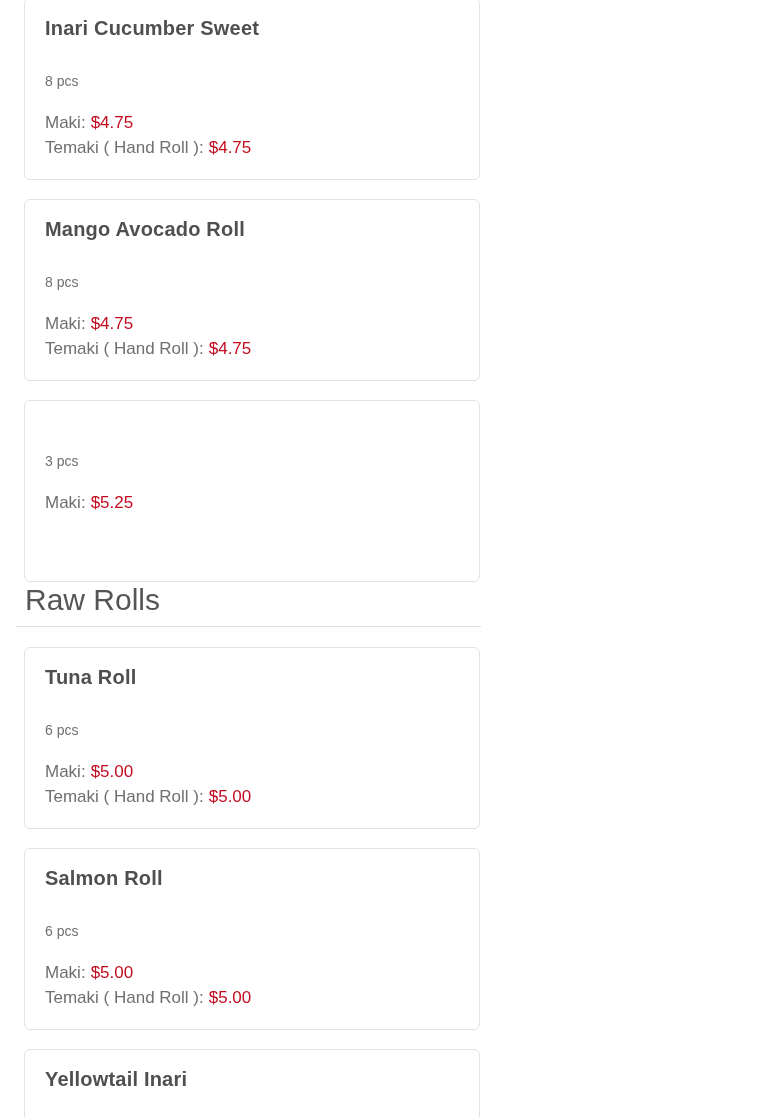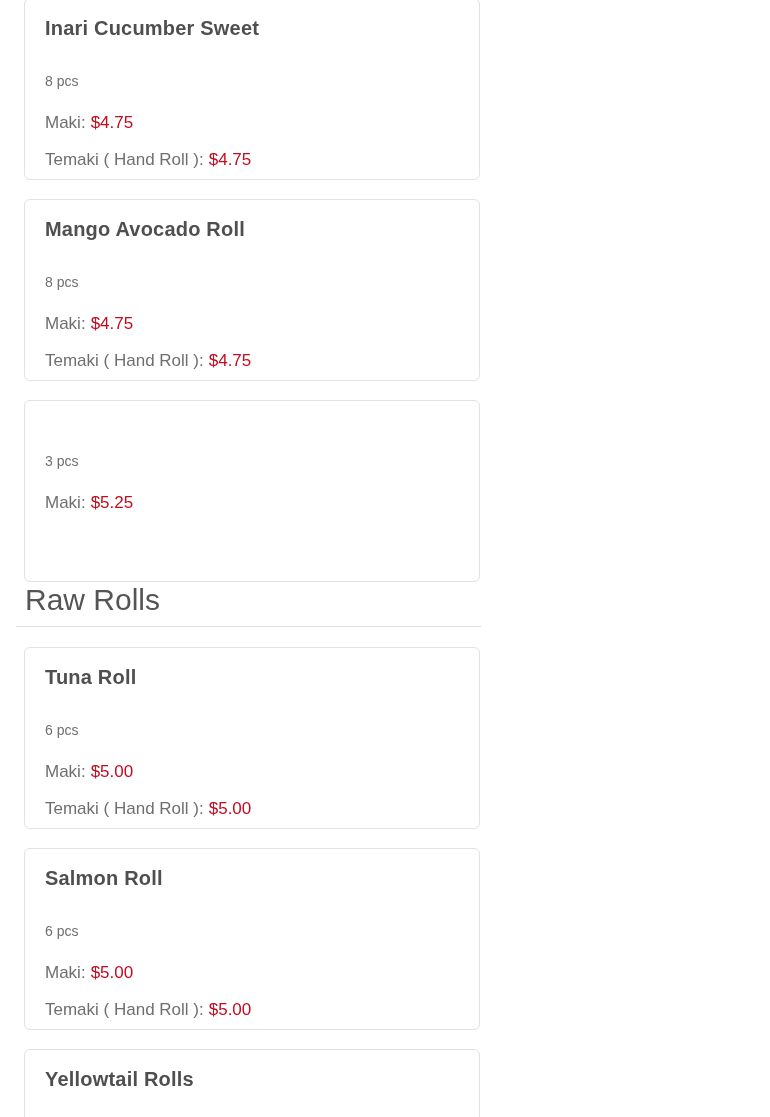--- a/index.html
+++ b/index.html
@@ -51,21 +51,21 @@
     line-height: 20px;
     color: #6f6f6f;
   }
   .price-line {
     margin-top: 22px;
     font-size: 17px;
     line-height: 20px;
     color: #6f6f6f;
   }
   .price-line + .price-line {
-    margin-top: 17px;
+    margin-top: 5px;
   }
   .price-value {
     font-weight: 400;
     color: #c30b1e;
     margin-left: 5px;
   }
   .section-header {
   }
   .section-heading {
     margin: 0 0 0 9px;
@@ -149,19 +149,19 @@
         <div class="item-pieces">6 pcs</div>
         <div class="price-line">
           <span>Maki:</span><span class="price-value">$5.00</span>
         </div>
         <div class="price-line">
           <span>Temaki ( Hand Roll ):</span><span class="price-value">$5.00</span>
         </div>
       </div>
 
       <div class="card">
-        <h3 class="item-name">Yellowtail Rolls</h3>
+        <h3 class="item-name">Yellowtail Inari</h3>
       </div>
 
     </div>
   </section>
 
 </div>
 
 </body></html>

